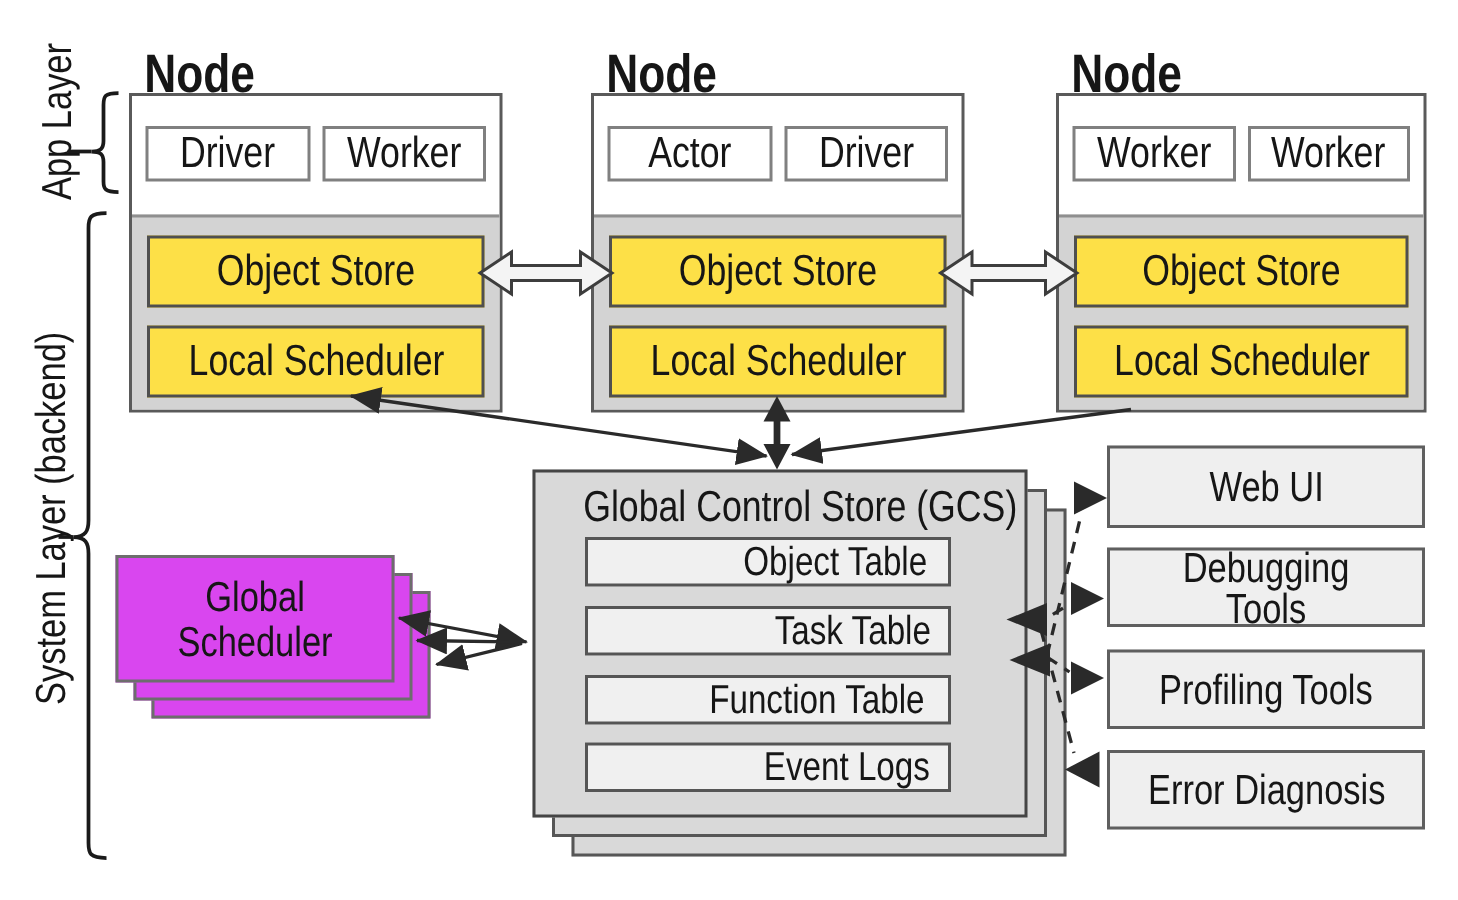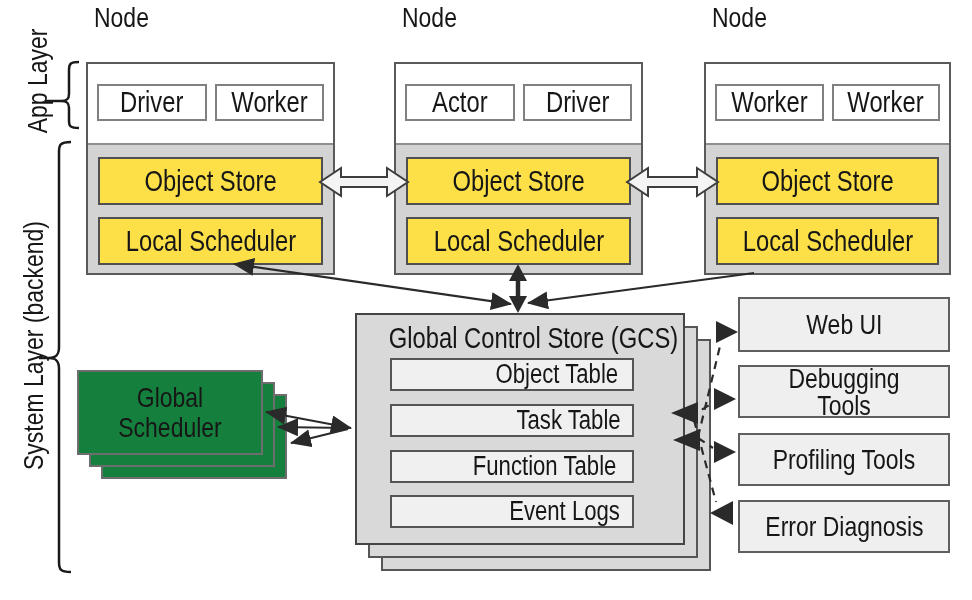--- a/index.html
+++ b/index.html
@@ -5,34 +5,34 @@
   html,body{margin:0;padding:0;background:#fff;}
   #stage{
     position:relative;width:972px;height:600px;background:#ffffff;
     font-family:"Liberation Sans","DejaVu Sans",sans-serif;color:#161616;overflow:hidden;
   }
   .abs{position:absolute;}
   .lbl{display:inline-block;transform:scaleX(0.82);white-space:nowrap;}
   .lbl.wrap{white-space:normal;text-align:center;}
   
   .node{position:absolute;top:62px;width:249px;height:213px;border:2px solid #5a5a5a;background:#fff;box-sizing:border-box;}
-  .node-title{position:absolute;top:2px;font-size:28px;}
+  .node-title{position:absolute;top:28px;font-size:36px;font-weight:bold;}
   .procs{position:absolute;top:14px;left:9px;right:9px;height:49px;display:flex;gap:8px;align-items:center;}
   .proc{flex:1;border:2px solid #808080;background:#fff;display:flex;align-items:center;justify-content:center;font-size:29px;box-sizing:border-box;}
   .strip{position:absolute;left:0;right:0;top:79px;bottom:0;background:#d3d3d3;border-top:2px solid #8f8f8f;}
   .sysbox{position:absolute;left:10px;right:10px;height:48px;border:2px solid #4f4f4f;background:#fde047;display:flex;align-items:center;justify-content:center;font-size:29px;box-sizing:border-box;}
   .os{top:93px;} .ls{top:153px;}
   
   .gcs-layer{position:absolute;width:330px;height:232px;background:#d9d9d9;border:2px solid #565656;box-sizing:border-box;}
   .gcs-main{left:355px;top:313px;border-color:#454545;}
   .gcs-l2{left:368px;top:326px;} .gcs-l3{left:381px;top:339px;}
   .gcs-title{position:absolute;left:0;right:0;top:7px;text-align:center;font-size:29px;}
   .gcs-table{position:absolute;left:33px;width:244px;height:33px;border:2px solid #555;background:#f0f0f0;display:flex;align-items:center;justify-content:flex-end;font-size:27px;box-sizing:border-box;}
   
-  .gs-layer{position:absolute;width:186px;height:85px;background:#15803d;border:2px solid #6d6d6d;box-sizing:border-box;}
+  .gs-layer{position:absolute;width:186px;height:85px;background:#d946ef;border:2px solid #6d6d6d;box-sizing:border-box;}
   .gs-main{left:77px;top:370px;display:flex;align-items:center;justify-content:center;}
   .gs-l2{left:89px;top:382px;} .gs-l3{left:101px;top:394px;}
   .gs-main .lbl{font-size:28px;line-height:30px;width:180px;}
   
   .tool{position:absolute;left:738px;width:212px;border:2px solid #5f5f5f;background:#efefef;display:flex;align-items:center;justify-content:center;font-size:28px;box-sizing:border-box;}
   .tool .lbl.wrap{width:150px;line-height:27px;}
   
   .vlab{position:absolute;font-size:28px;text-align:center;transform:rotate(-90deg) scaleX(0.82);white-space:nowrap;}
   svg.overlay{position:absolute;left:0;top:0;z-index:5;pointer-events:none;}
   .boxes{z-index:1;}

